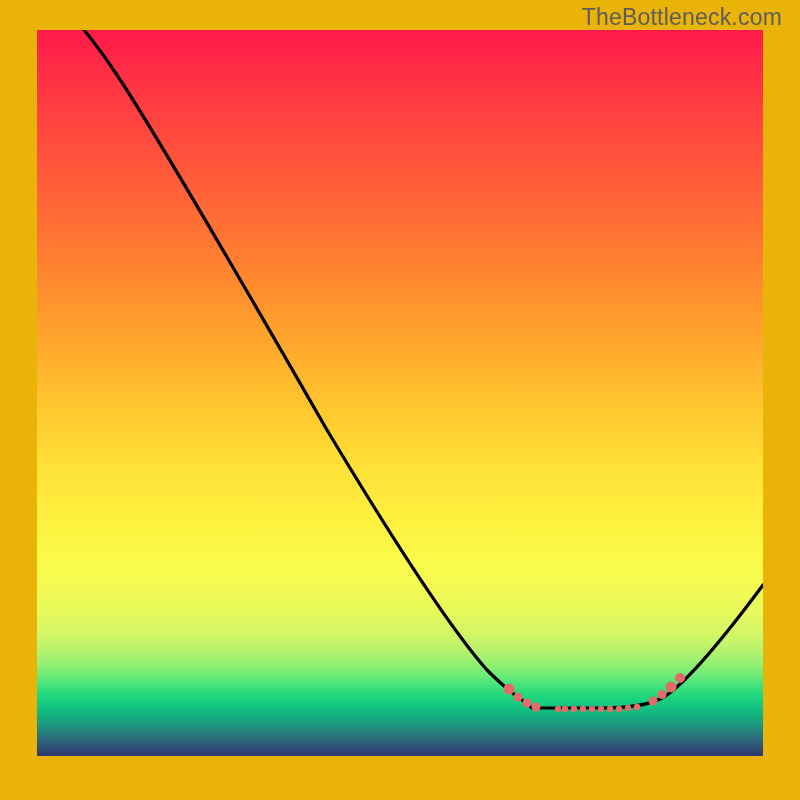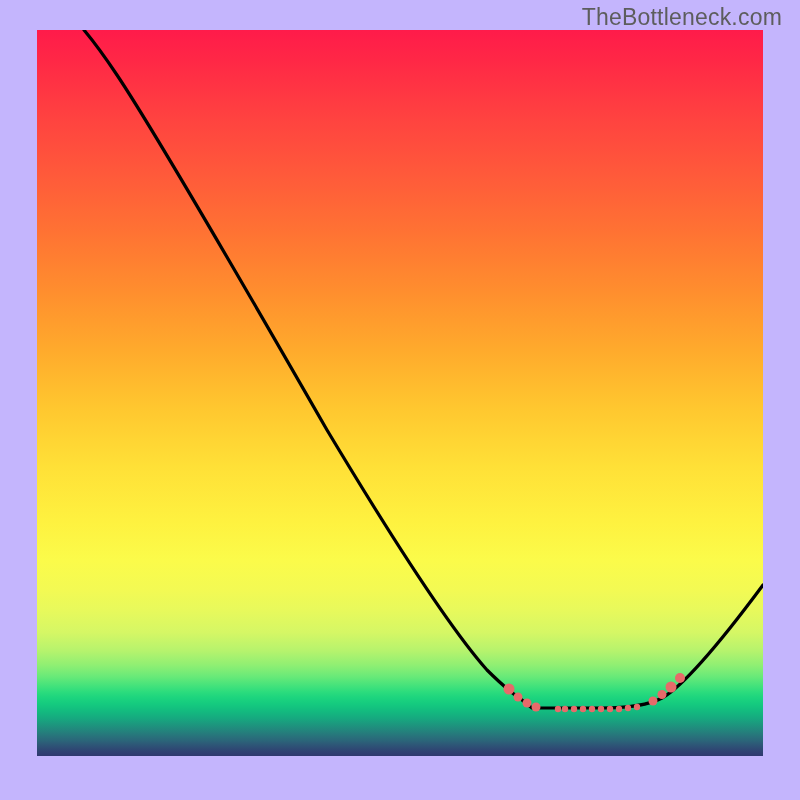--- a/index.html
+++ b/index.html
@@ -1,21 +1,21 @@
 <!DOCTYPE html>
 <html><head>
 <meta charset="utf-8">
 <style>
   * { margin: 0; padding: 0; box-sizing: border-box; }
   html, body { width: 800px; height: 800px; background: #000; overflow: hidden; }
   .container {
     position: relative;
     width: 800px;
     height: 800px;
-    background: #c4b5fd;
+    background: #eab308;
   }
   .watermark {
     position: absolute;
     top: 4px;
     right: 18px;
     font-family: Arial, Helvetica, sans-serif;
     font-size: 23px;
     font-weight: 400;
     color: #5d5d5d;
     letter-spacing: 0.2px;

